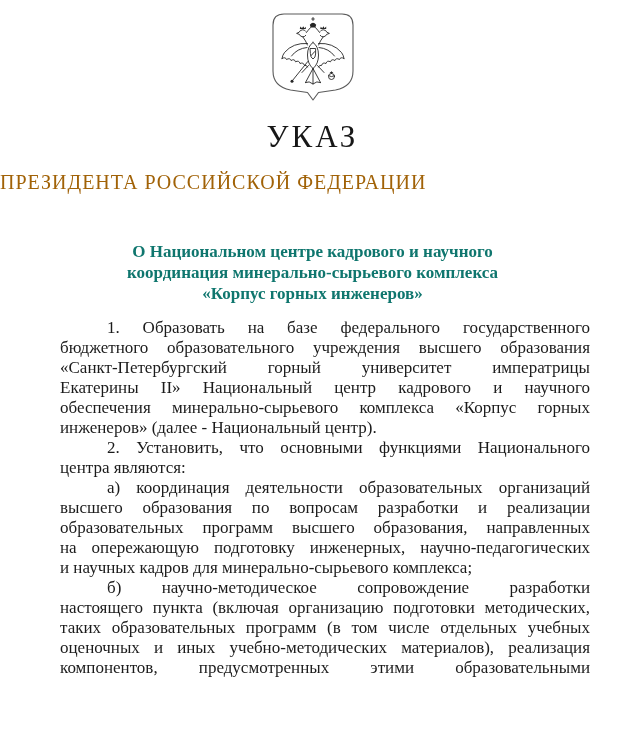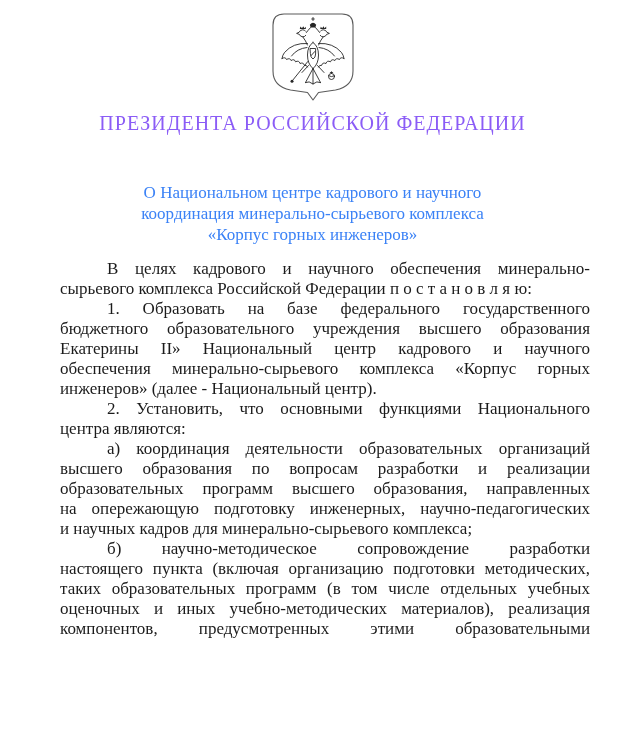--- a/index.html
+++ b/index.html
@@ -23,34 +23,33 @@
   .decree-title {
     margin-top: 13px;
     text-align: center;
     font-size: 31px;
     line-height: 40px;
     font-weight: normal;
     letter-spacing: 3px;
     color: #171717;
   }
   .decree-subtitle {
-    margin-top: 7px;
-    text-align: center;
+    margin-top: 13px;
     font-size: 20px;
     line-height: 24px;
     letter-spacing: 1px;
-    color: #8b5cf6;
+    color: #a16207;
   }
   .decree-heading {
     margin-top: 47px;
     text-align: center;
-    font-weight: normal;
+    font-weight: bold;
     font-size: 17px;
     line-height: 21px;
-    color: #3b82f6;
+    color: #0f766e;
   }
   .decree-body {
     margin-top: 14px;
     padding-left: 60px;
     padding-right: 35px; 
     font-size: 17px;
     line-height: 20px;
     color: #1b1b1b;
   }
   .para { margin: 0; }
@@ -107,37 +106,35 @@
         <path d="M36.8 49.5 L21.5 68.5"></path>
         <circle cx="21" cy="69.3" r="1.5" fill="#262626" stroke="none"></circle>
 
         <circle cx="60.5" cy="64.5" r="3"></circle>
         <path d="M60.5 61.5 V59.8 M59.3 60.6 H61.7"></path>
         <path d="M57.6 63.8 Q60.5 65.6 63.4 63.8"></path>
       </g>
     </svg>
   </div>
 
+  <div class="decree-title">УКАЗ</div>
 
   <div class="decree-subtitle">ПРЕЗИДЕНТА РОССИЙСКОЙ ФЕДЕРАЦИИ</div>
 
   <div class="decree-heading" id="heading">
       <div class="hline">О Национальном центре кадрового и научного</div>
       <div class="hline">координация минерально-сырьевого комплекса</div>
       <div class="hline">«Корпус горных инженеров»</div>
     </div>
 
   <div class="decree-body" id="body">
       <div class="para">
-        <div class="line pfirst">В целях кадрового и научного обеспечения минерально-</div>
-        <div class="line pend">сырьевого комплекса Российской Федерации п о с т а н о в л я ю:</div>
-      </div>
-      <div class="para">
         <div class="line pfirst">1. Образовать на базе федерального государственного</div>
         <div class="line">бюджетного образовательного учреждения высшего образования</div>
+        <div class="line">«Санкт-Петербургский горный университет императрицы</div>
         <div class="line">Екатерины II» Национальный центр кадрового и научного</div>
         <div class="line">обеспечения минерально-сырьевого комплекса «Корпус горных</div>
         <div class="line pend">инженеров» (далее - Национальный центр).</div>
       </div>
       <div class="para">
         <div class="line pfirst">2. Установить, что основными функциями Национального</div>
         <div class="line pend">центра являются:</div>
       </div>
       <div class="para">
         <div class="line pfirst">а) координация деятельности образовательных организаций</div>

